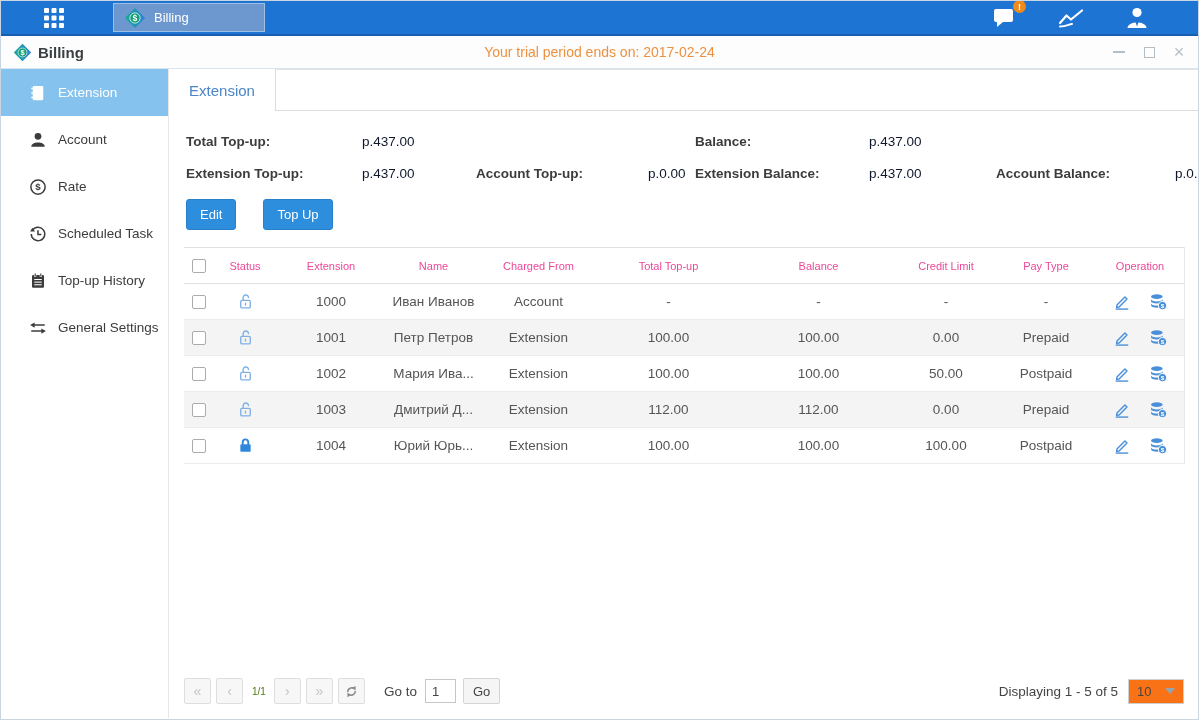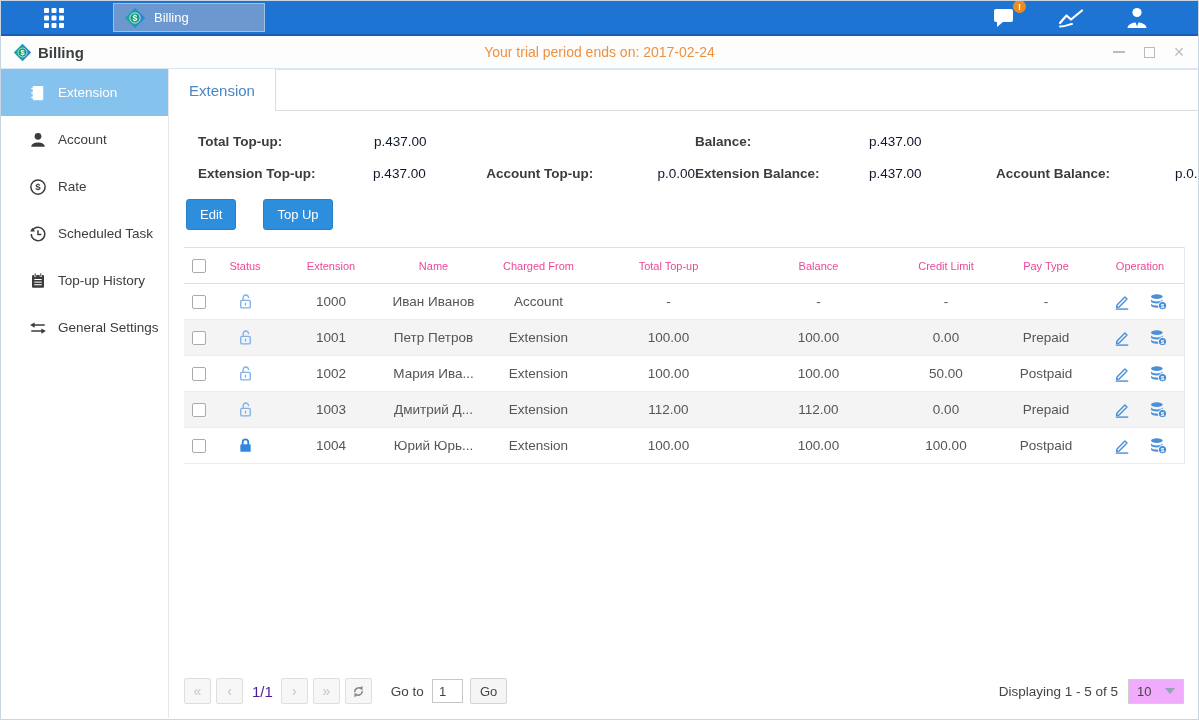--- a/index.html
+++ b/index.html
@@ -46,21 +46,21 @@
                 color:#4a86c5; font-size:15px; background:#fff; cursor:pointer; }
   .tabstrip-rest { flex:1; border-top:1px solid #e3e3e3; border-bottom:1px solid #dcdcdc; }
 
   
   .stats { display:flex; padding:14px 0 0 17px; flex-shrink:0; }
   .stats-col-left { width:509px; flex-shrink:0; }
   .stats-col-right { flex:1; }
   .stat-row { display:flex; height:32px; align-items:center; font-size:13.5px; }
   .stat-label { font-weight:bold; color:#3c3c3c; }
   .stat-value { color:#0f172a;margin-left:48px; }
-  .w128 { width:128px;margin-left:12px; } .w114 { width:114px; } .w124 { width:124px; }
+  .w128 { width:128px; } .w114 { width:114px; } .w124 { width:124px; }
   .w126 { width:126px; } .w127 { width:127px; } .w131 { width:131px; }
 
   
   .actions { display:flex; gap:27px; padding:10px 0 0 17px; flex-shrink:0; }
   .btn-blue { background:#2e8ede; color:#fff; border:1px solid #2a80c8; border-radius:3px;
               font-size:13px; padding:7px 13px; cursor:pointer; font-family:inherit; }
 
   
   .grid { margin:17px 13px 0 15px; border-right:1px solid #e9e9e9; flex-shrink:0; }
   table { width:100%; border-collapse:collapse; table-layout:fixed; }
@@ -76,29 +76,29 @@
               background:#fff; cursor:pointer; vertical-align:middle; }
   .op-cell { display:flex; align-items:center; justify-content:center; gap:16px; height:35px; }
   .op-icon { cursor:pointer; display:flex; }
   .status-icon { cursor:pointer; display:inline-flex; vertical-align:middle; }
 
   
   .pagebar { margin-top:auto; display:flex; align-items:center; padding:0 14px 14px 15px; flex-shrink:0; }
   .pg-btn { width:27px; height:26px; border:1px solid #dedede; background:#f7f7f7; border-radius:2px;
             display:flex; align-items:center; justify-content:center; color:#c3c3c3; font-size:14px;
             cursor:pointer; margin-right:5px; }
-  .pg-indicator { color:#4c1d95; margin:0 8px 0 4px; font-size:15px; }
+  .pg-indicator { color:#4d7c0f; margin:0 8px 0 4px; font-size:10px; }
   .goto-label { margin:0 8px 0 14px; color:#444; font-size:13.5px; }
   .goto-input { width:31px; height:24px; border:1px solid #c6c6c6; text-align:left; padding-left:6px;
                 font-size:13px; color:#444; font-family:inherit; }
   .go-btn { height:26px; border:1px solid #d4d4d4; background:#f5f5f5; border-radius:2px; color:#444;
             font-size:13px; padding:0 9px; margin-left:7px; cursor:pointer; font-family:inherit; }
   .pagebar-right { margin-left:auto; display:flex; align-items:center; gap:10px; }
   .displaying { color:#444; font-size:13.5px; }
-  .pagesize { width:56px; height:25px; border:1px solid #cfcfcf; background:#f0abfc; display:flex;
+  .pagesize { width:56px; height:25px; border:1px solid #cfcfcf; background:#f97316; display:flex;
               align-items:center; justify-content:space-between; padding:0 8px; cursor:pointer; color:#444; }
   .caret-down { width:0; height:0; border-left:5px solid transparent; border-right:5px solid transparent;
                 border-top:6px solid #93a4b3; }
 </style>
 </head>
 <body>
 
 <div class="topbar">
   <div class="grid-btn">
     <svg width="22" height="22" viewBox="0 0 22 22">

